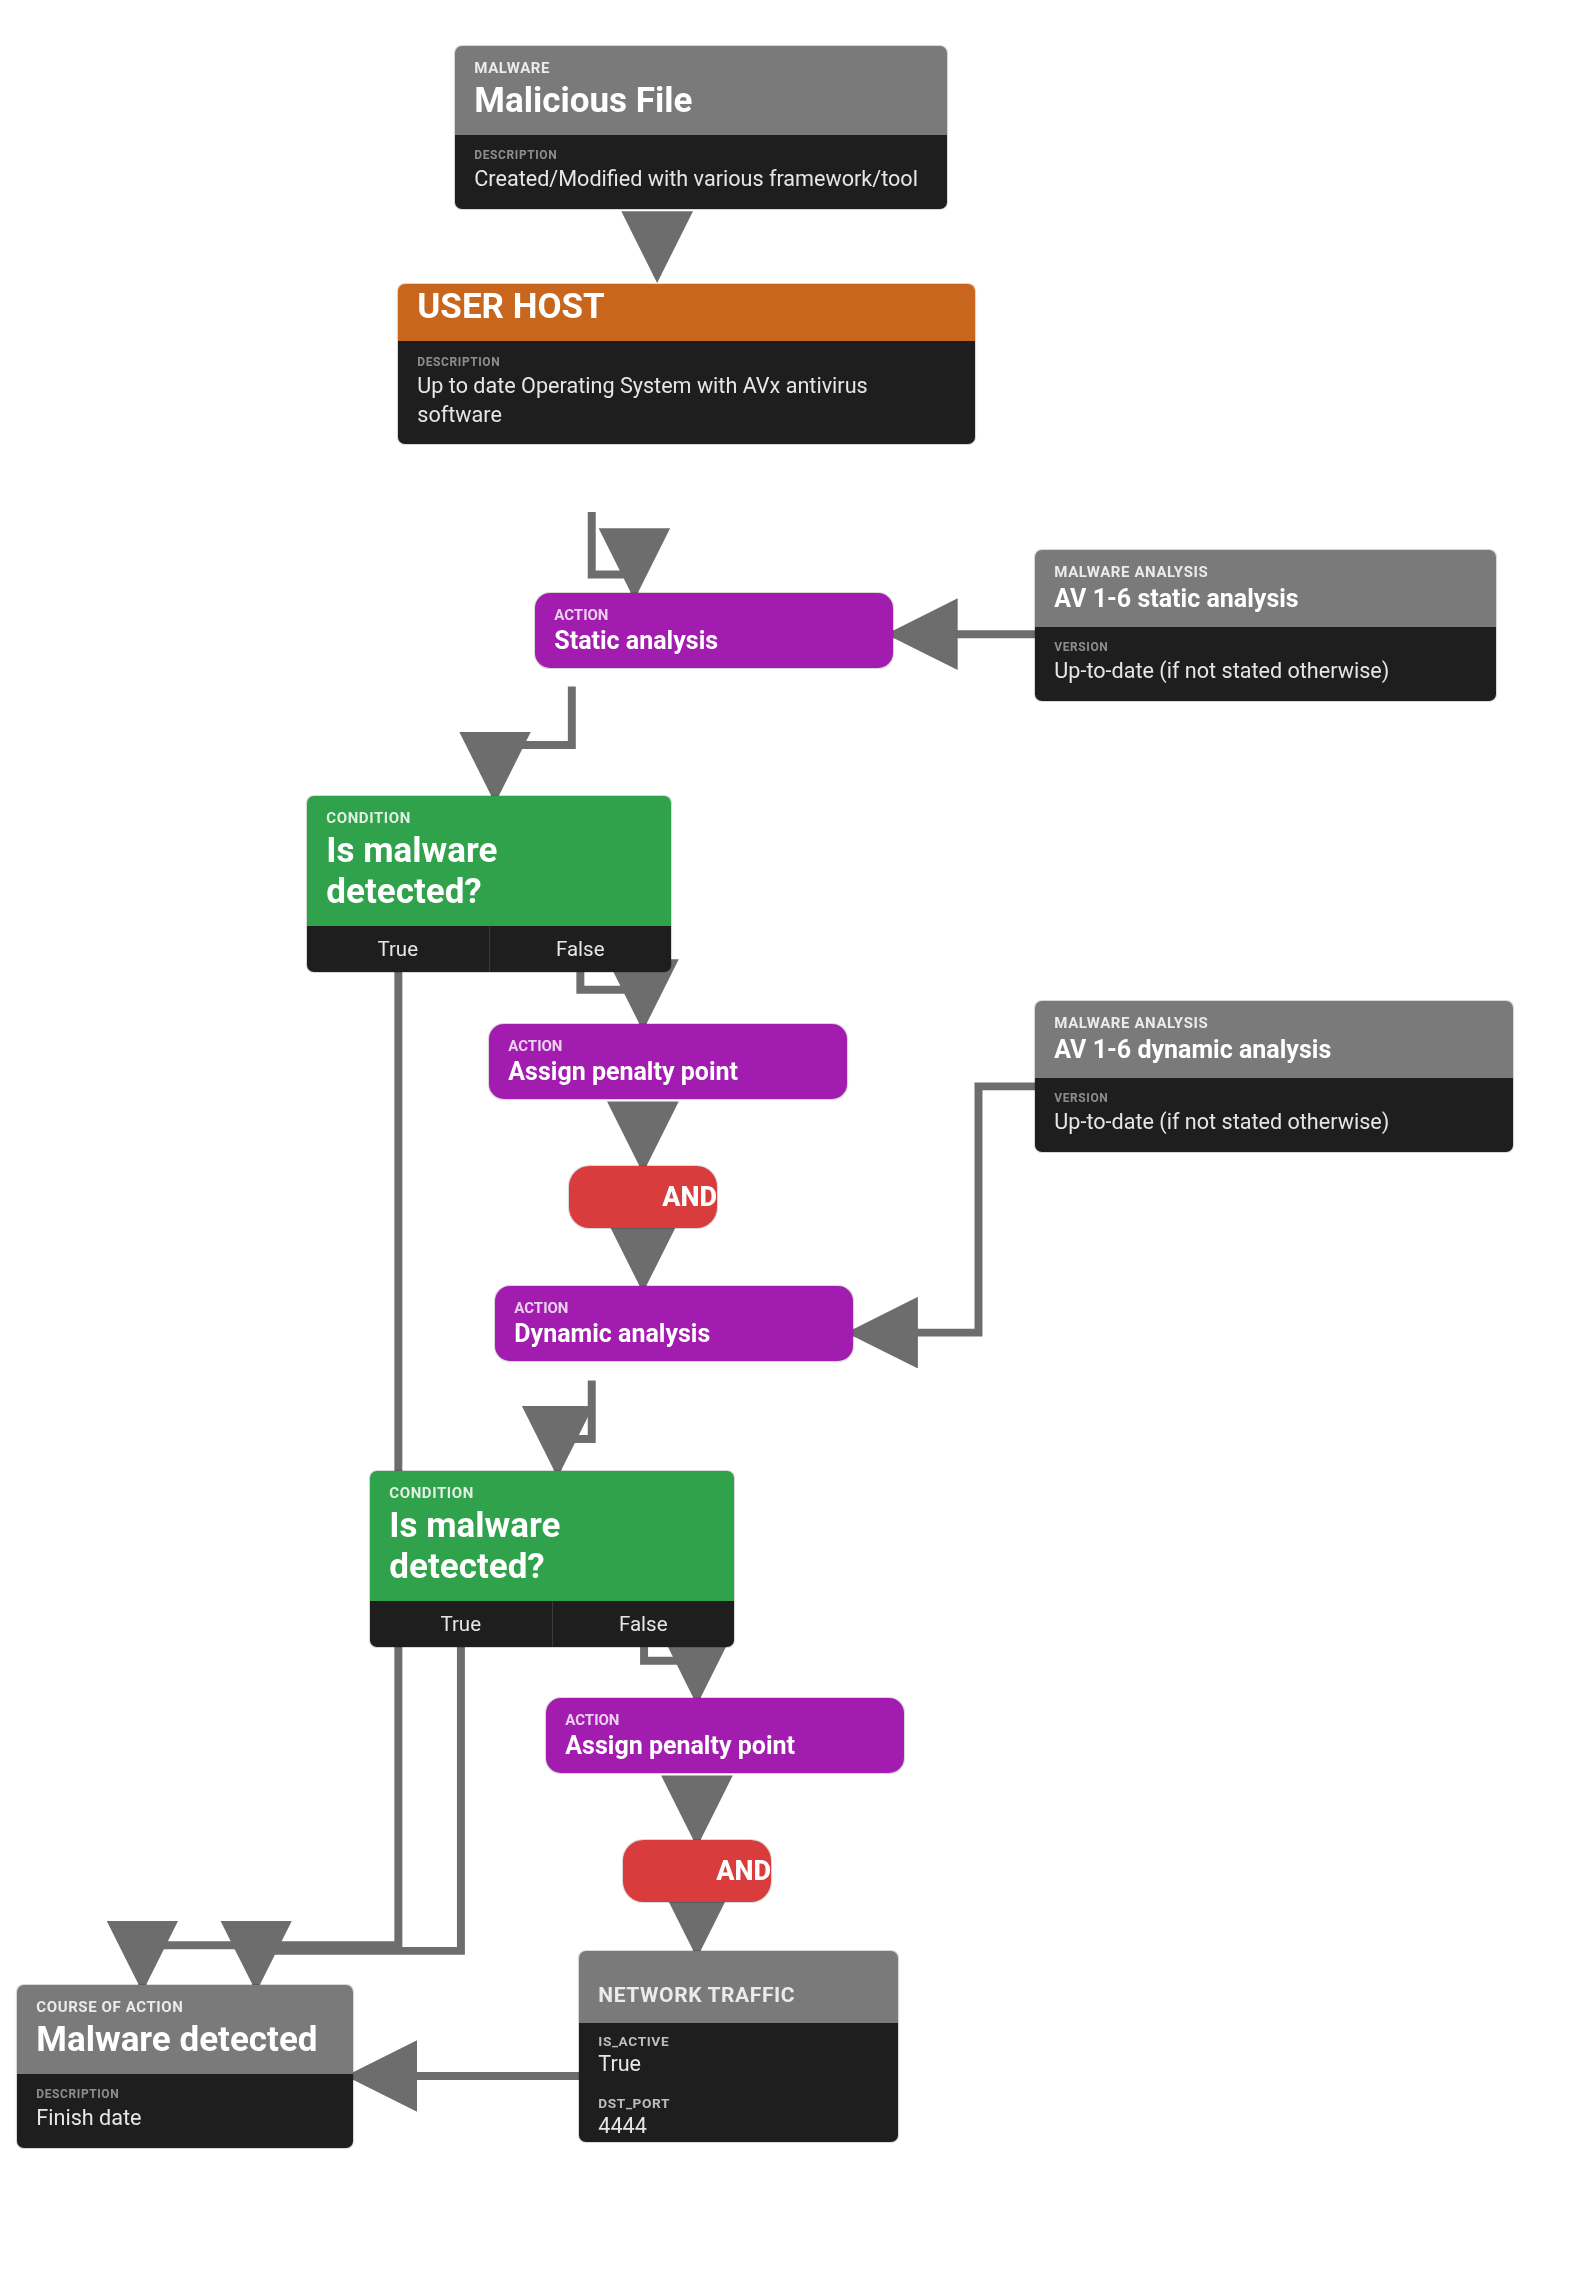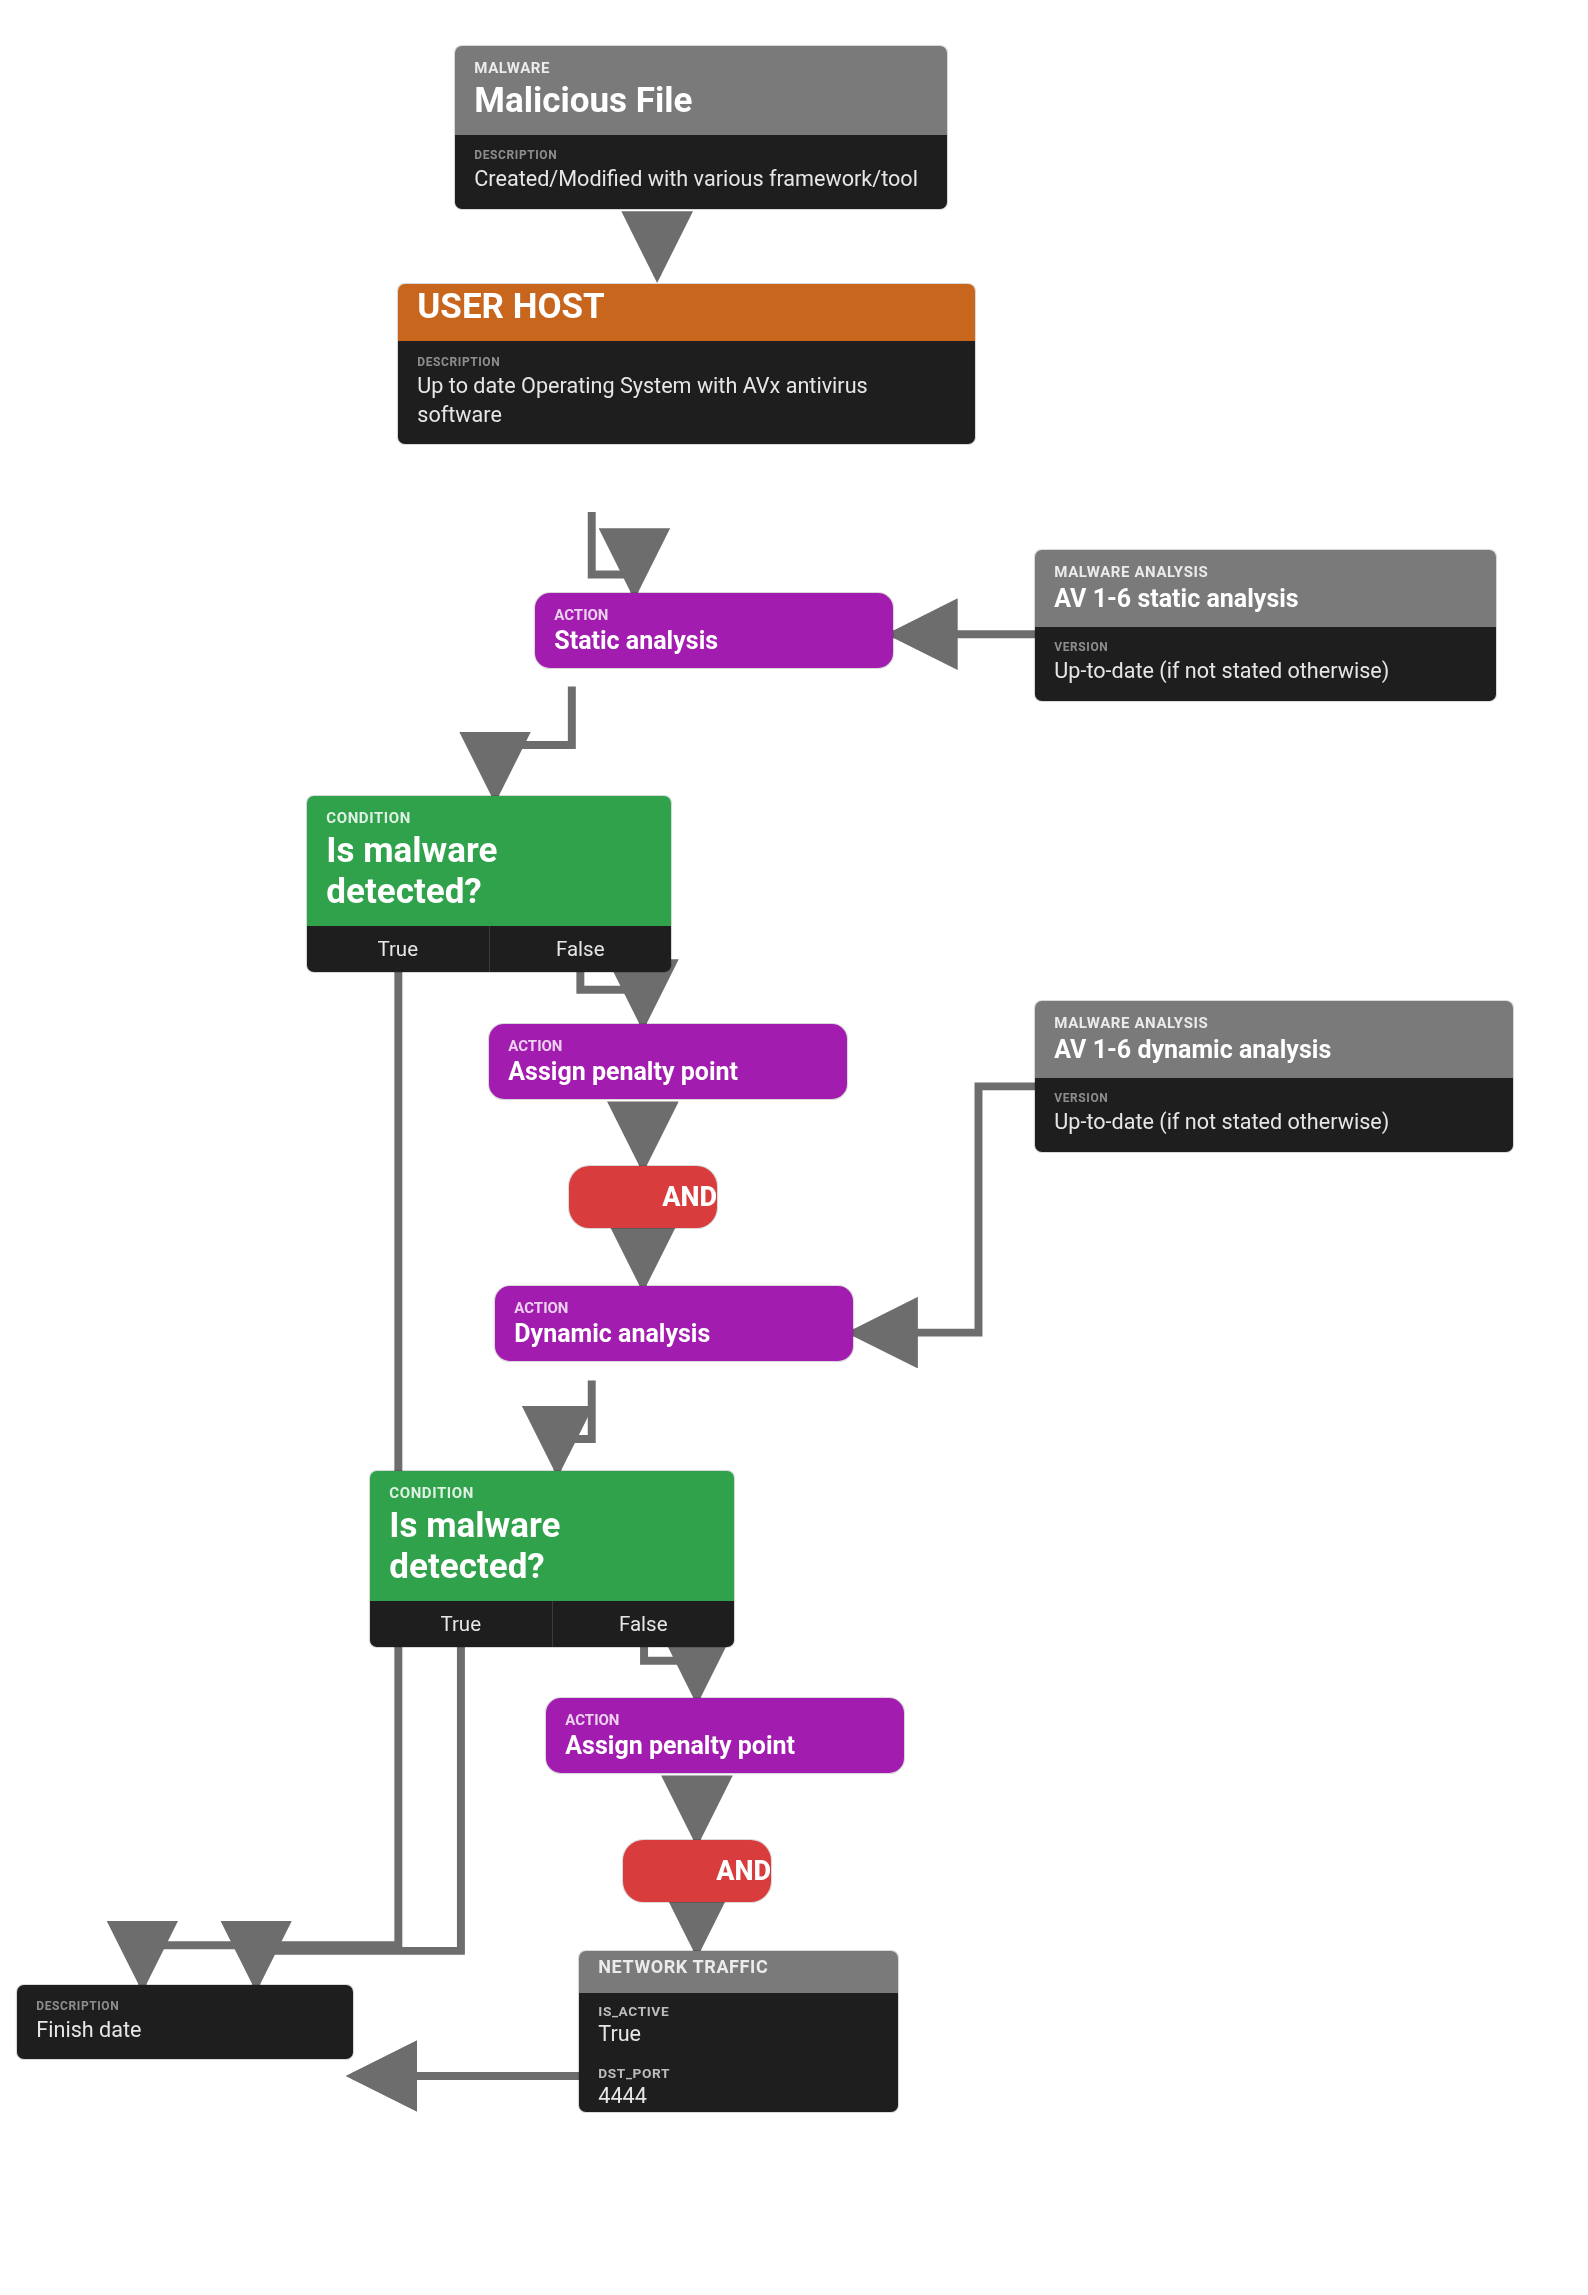--- a/index.html
+++ b/index.html
@@ -250,31 +250,35 @@
 
   <div class="node blue" style="left:546px; top:1698px; width:358px;">
     <div class="tag">ACTION</div>
     <div class="title">Assign penalty point</div>
   </div>
 
   <div class="node and" style="left:623px; top:1840px; width:148px;">AND</div>
 
   <div class="node h-gray nt" style="left:579px; top:1951px; width:319px;">
     <div class="hdr">
-      <div class="tag" style="padding-top:5px; padding-bottom:16px; font-size:18px;">NETWORK TRAFFIC</div>
+      <div class="tag" style="padding-top:32px; padding-bottom:16px; font-size:21px;">NETWORK TRAFFIC</div>
     </div>
     <div class="body">
       <div class="field-tag">IS_ACTIVE</div>
       <div class="field-val">True</div>
       <div class="field-tag">DST_PORT</div>
       <div class="field-val" style="padding-bottom:4px;">4444</div>
     </div>
   </div>
 
   <div class="node h-gray" style="left:17px; top:1985px; width:336px;">
+    <div class="hdr">
+      <div class="tag">COURSE OF ACTION</div>
+      <div class="title">Malware detected</div>
+    </div>
     <div class="body">
       <div class="tag">DESCRIPTION</div>
       <div class="txt">Finish date</div>
     </div>
   </div>
 
 </div>
 
 
 </body></html>

